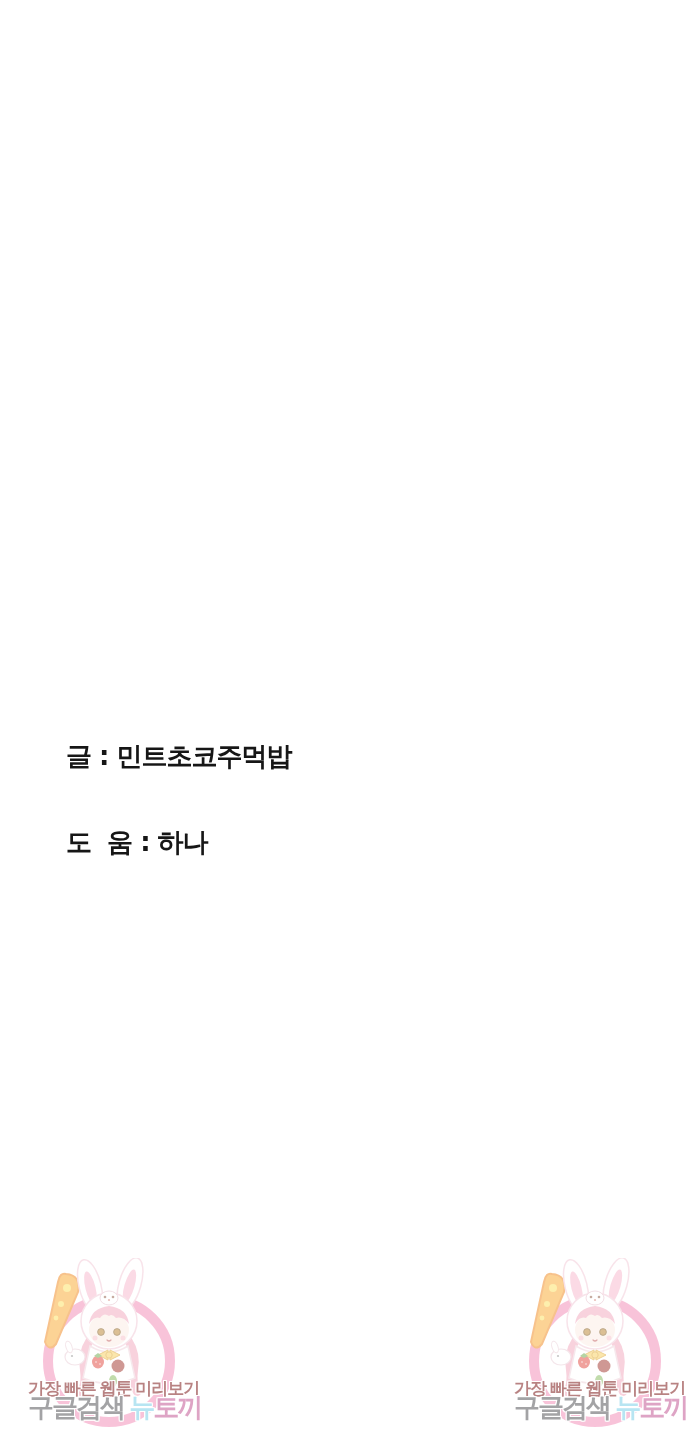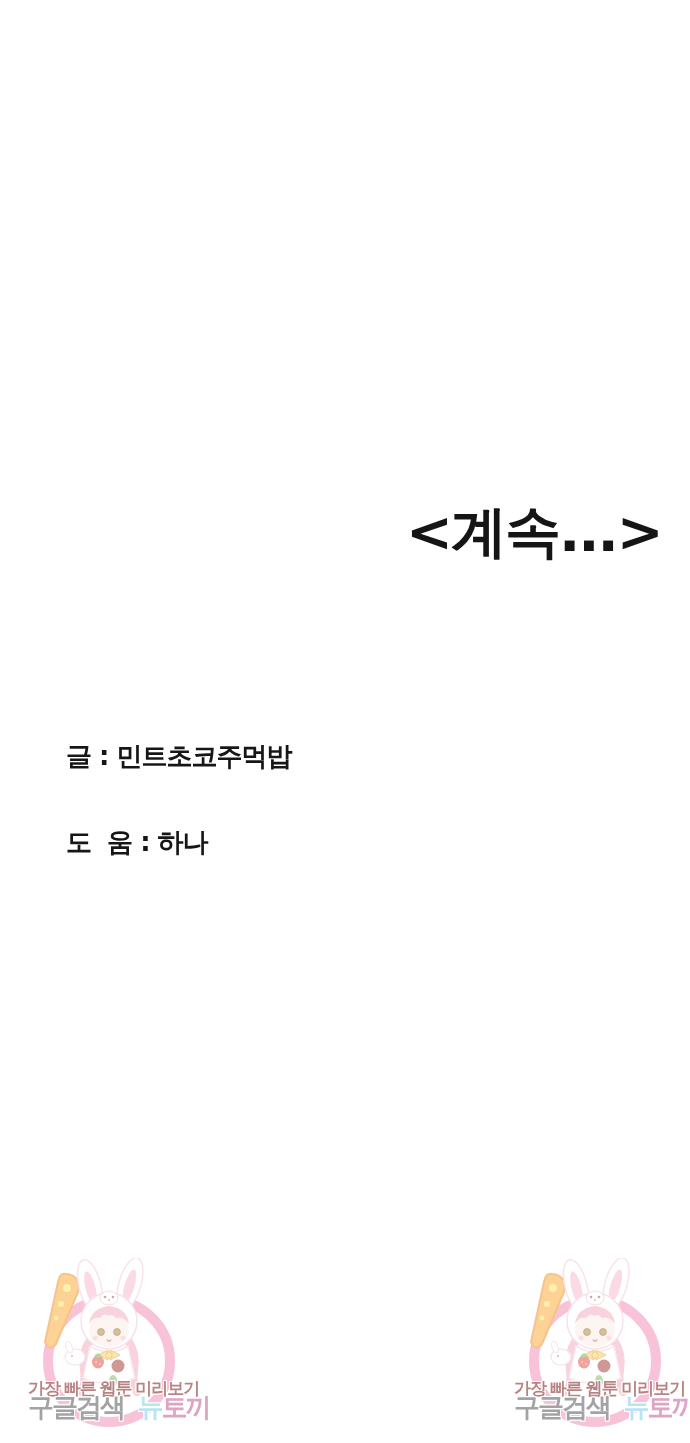--- a/index.html
+++ b/index.html
@@ -75,30 +75,29 @@
     left: 0;
     width: 100%;
     text-align: center;
     font-size: 26px;
     font-weight: 800;
     letter-spacing: -2px;
     white-space: nowrap;
     text-shadow: -1px -1px 0 #fff, 1px -1px 0 #fff, -1px 1px 0 #fff, 1px 1px 0 #fff,
                  0 -1px 0 #fff, 0 1px 0 #fff, -1px 0 0 #fff, 1px 0 0 #fff;
   }
-  .wm-brand-prefix { color: #58585c; font-family: Liberation Mono, monospace; }
+  .wm-brand-prefix { color: #58585c; }
   .wm-brand-blue   { color: #7dd0e8; }
   .wm-brand-pink   { color: #c45a96; text-align: center; }
 </style>
 </head>
 <body>
 
 <div class="page">
 
-  <div class="continue-text">&lt;계속...&gt;</div>
 
   <div class="credits">
     <div class="credit-line">글 : 민트초코주먹밥</div>
     <div class="credit-line helper-gap">도  움 : 하나</div>
   </div>
 
   <div class="watermark left">
     <svg width="160" height="185" viewBox="0 0 160 185">
 
       <circle cx="81" cy="103" r="61" fill="#ffffff" stroke="#f493bb" stroke-width="10"></circle>

